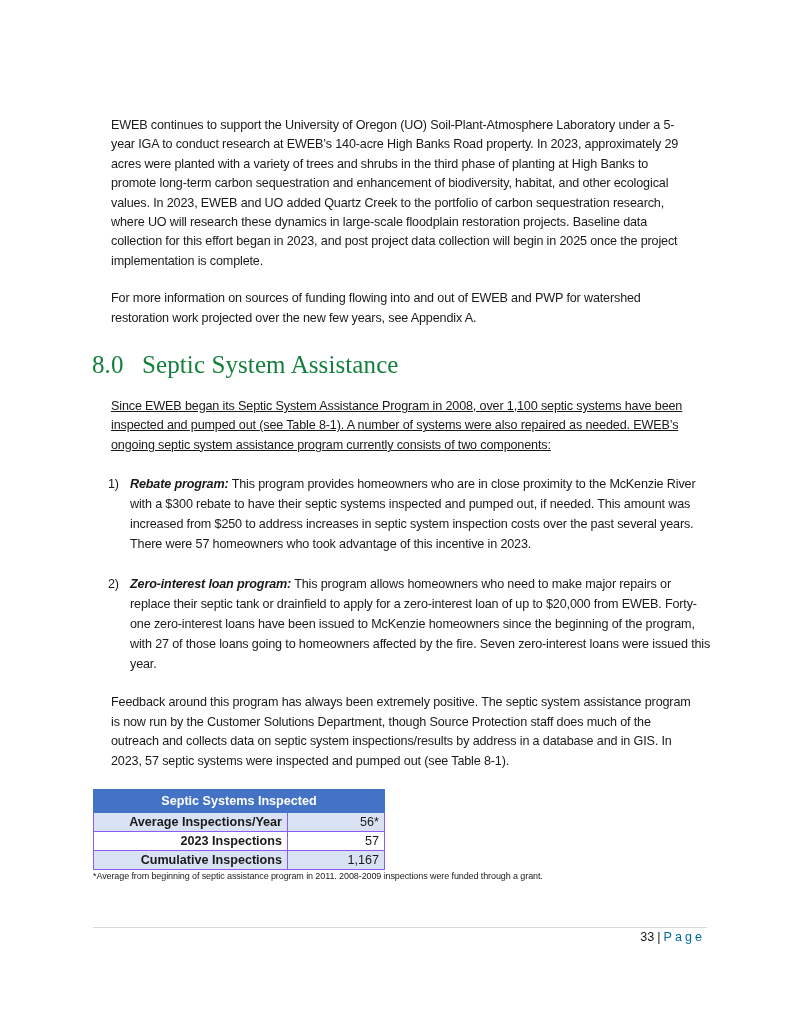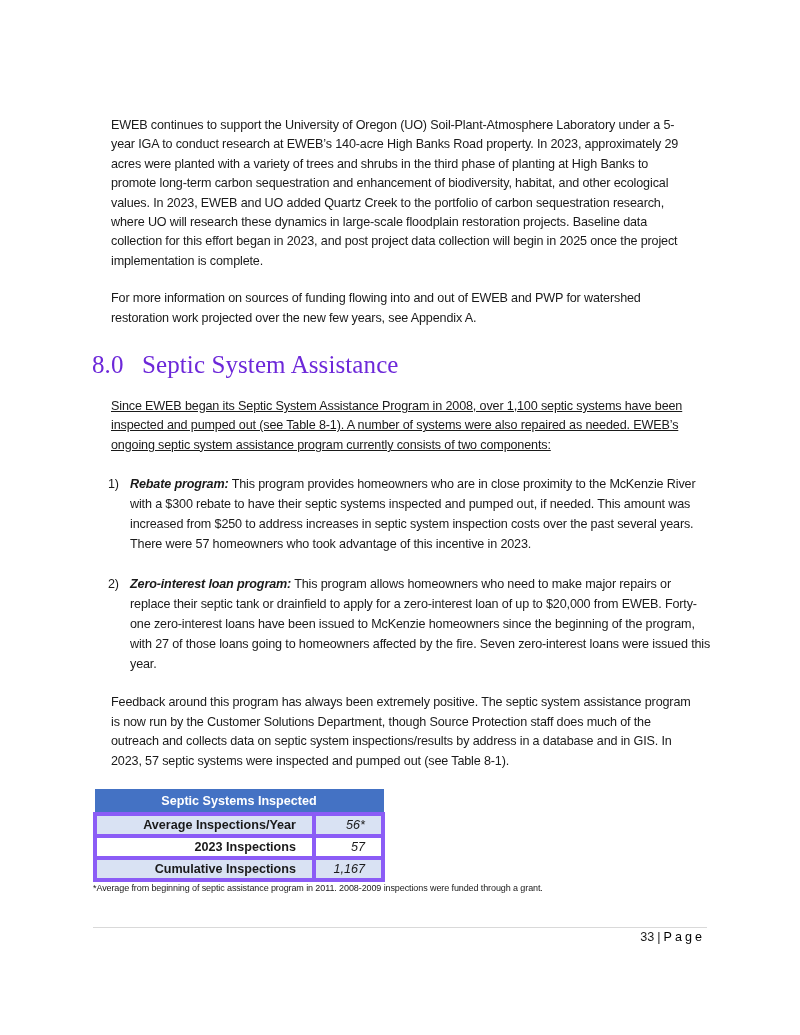--- a/index.html
+++ b/index.html
@@ -3,42 +3,42 @@
   <meta charset="utf-8">
   <style>
     html, body { margin: 0; padding: 0; background: #ffffff; }
     body { width: 800px; height: 1035px; position: relative; overflow: hidden;
       font-family: "Liberation Sans", sans-serif; color: #1a1a1a; }
     .page { position: absolute; left: 93px; top: 98px; width: 620px; }
     p.body { margin: 18px; font-size: 12.6px; line-height: 19.4px; letter-spacing: -0.15px; }
     #p1 { }
     #p2 { margin-top: 9px; }
     h1 { margin: 12px 0 0 -1px; font-family: "Liberation Serif", serif; font-weight: normal;
-      font-size: 25px; color: #6d28d9; letter-spacing: 0.1px; height: 38px; line-height: 38px; }
+      font-size: 25px; color: #15803d; letter-spacing: 0.1px; height: 38px; line-height: 38px; }
     h1 .num { display: inline-block; width: 50px; }
     #p3 { margin-top: 13px; text-decoration: underline; }
     ol.items { list-style: none; margin: 19px 0 0 0; padding: 0; }
     ol.items li { position: relative; padding-left: 37px; font-size: 12.6px; line-height: 20px; letter-spacing: -0.15px; }
     ol.items li + li { margin-top: 20px; }
     ol.items li .marker { position: absolute; left: 15px; top: 0; }
     ol.items li b { font-style: italic; }
     #p4 { margin-top: 19px; }
     .table-caption { margin-top: 19px; font-weight: bold; font-size: 12.3px; letter-spacing: -0.1px; height: 17px; line-height: 17px; }
     table.septic { border-collapse: collapse; width: 292px; font-size: 12.6px; }
     table.septic th { background: #4472c4; color: #ffffff; font-weight: bold; height: 22px; padding: 0;
       border: 1px solid #4472c4; text-align: center; }
-    table.septic td { height: 18px; padding: 0 16px; border: 4px solid #8b5cf6; }
+    table.septic td { height: 18px; padding: 0 5px; border: 1px solid #8b5cf6; }
     table.septic td.label { text-align: right; font-weight: bold; width: 183px; }
-    table.septic td.value { text-align: right; font-style: italic; }
+    table.septic td.value { text-align: right; }
     table.septic tr.band td { background: #d9e2f3; }
     .footnote { font-size: 9px; margin-top: 1px; letter-spacing: -0.1px; }
     .footer-rule { position: absolute; left: 93px; top: 927px; width: 614px; height: 1px; background: #d9d9d9; }
     .footer { position: absolute; right: 95px; top: 930px; font-size: 12.6px; }
     .footer .sep { color: #1a1a1a; margin: 0 3px; }
-    .footer .pg { color: #000000; letter-spacing: 3px; }
+    .footer .pg { color: #0369a1; letter-spacing: 3px; }
   </style>
 </head>
 <body>
 
 <div class="page">
   <p class="body" id="p1">EWEB continues to support the University of Oregon (UO) Soil-Plant-Atmosphere Laboratory under a 5-year IGA to conduct research at EWEB’s 140-acre High Banks Road property.  In 2023, approximately 29 acres were planted with a variety of trees and shrubs in the third phase of planting at High Banks to promote long-term carbon sequestration and enhancement of biodiversity, habitat, and other ecological values. In 2023, EWEB and UO added Quartz Creek to the portfolio of carbon sequestration research, where UO will research these dynamics in large-scale floodplain restoration projects.  Baseline data collection for this effort began in 2023, and post project data collection will begin in 2025 once the project implementation is complete.</p>
   <p class="body" id="p2">For more information on sources of funding flowing into and out of EWEB and PWP for watershed restoration work projected over the new few years, see Appendix A.</p>
 
   <h1>
     <span class="num">8.0</span><span>Septic System Assistance</span>

